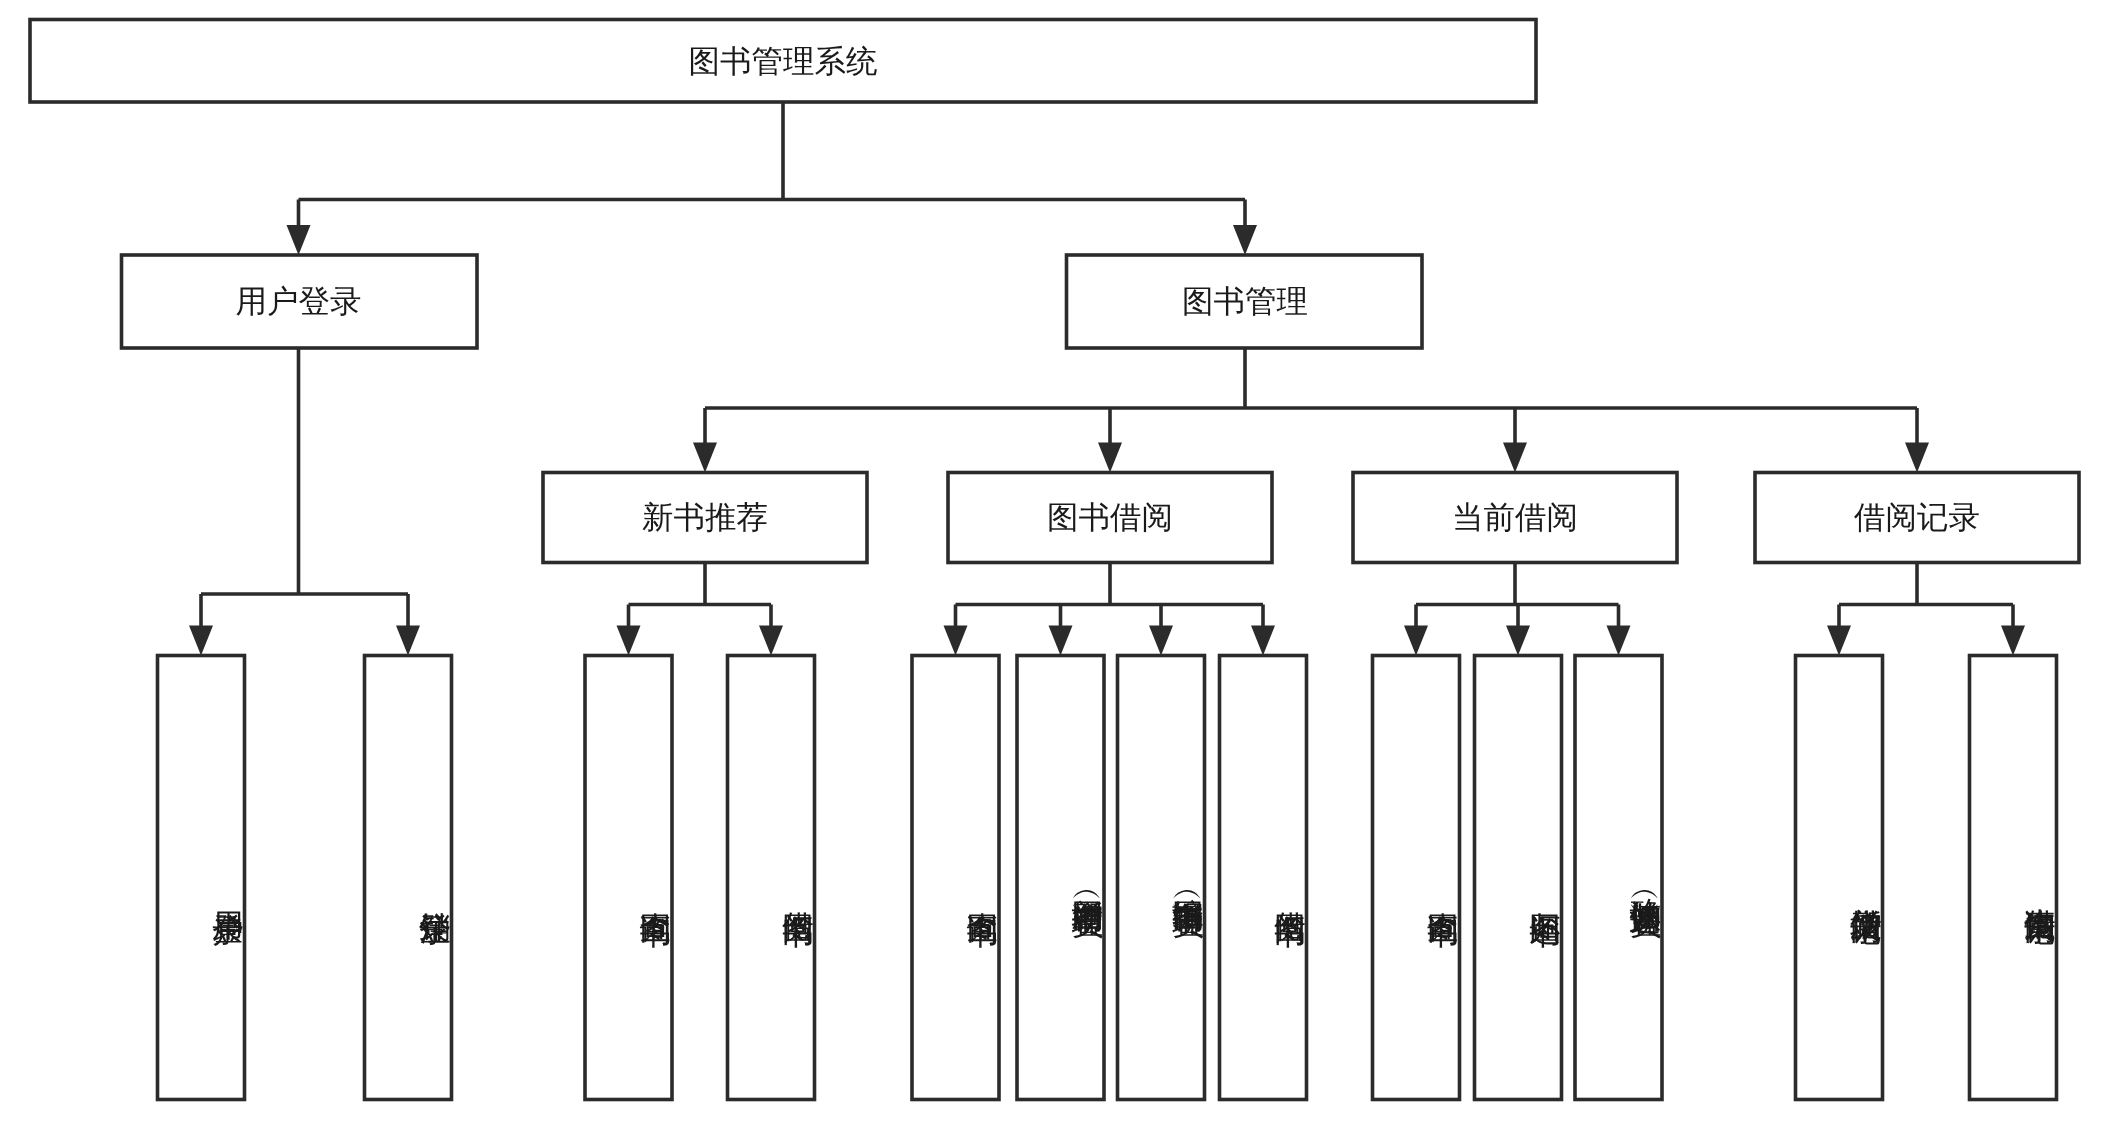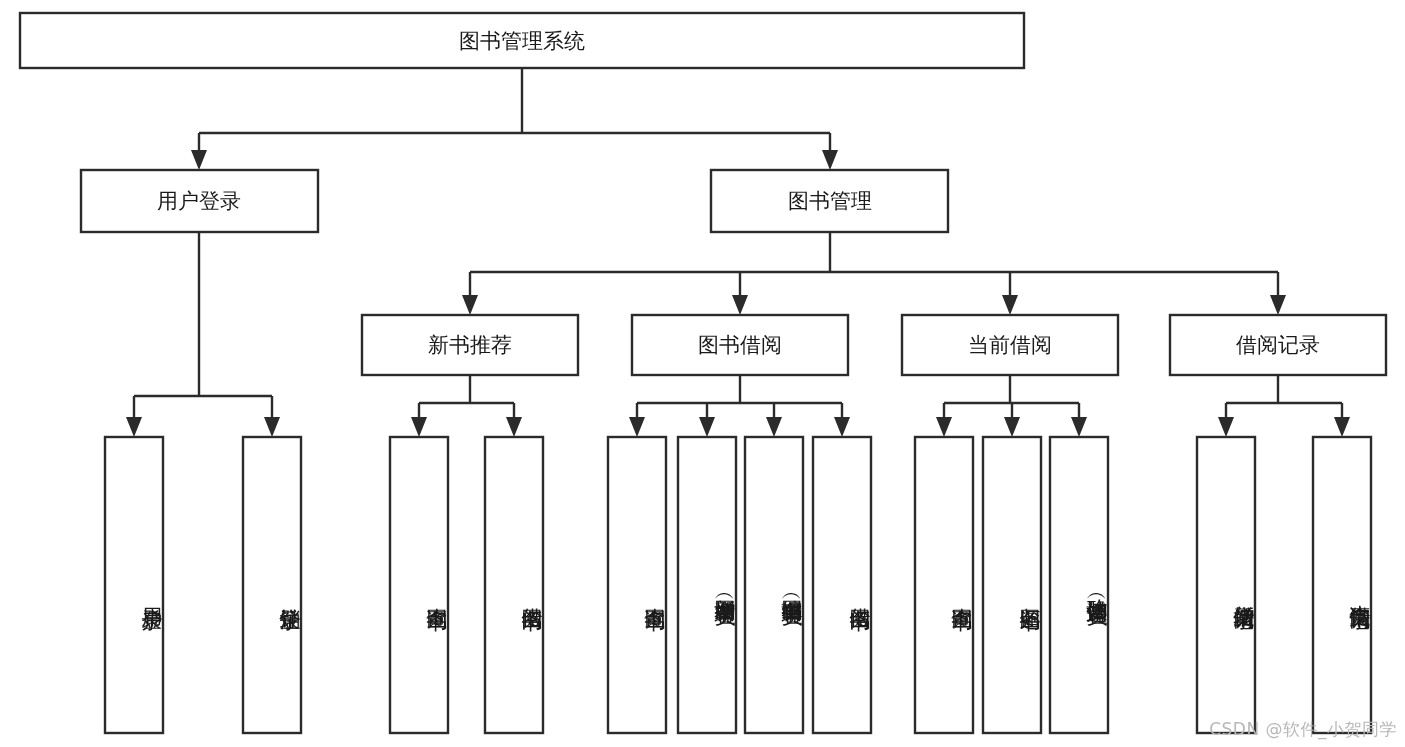--- a/index.html
+++ b/index.html
@@ -215,14 +215,13 @@
   <div class="node-label-v" style="left:745px; top:444px; width:58px; height:285px;">编辑图书（管理员）</div>
   <div class="node-label-v" style="left:813px; top:468px; width:58px; height:250px;">借阅图书</div>
 
   <div class="node-label-v" style="left:915px; top:468px; width:58px; height:250px;">查询图书</div>
   <div class="node-label-v" style="left:983px; top:468px; width:58px; height:250px;">归还图书</div>
   <div class="node-label-v" style="left:1050px; top:444px; width:58px; height:285px;">确认归还（管理员）</div>
 
   <div class="node-label-v" style="left:1197px; top:456px; width:58px; height:270px;">新增借阅记录</div>
   <div class="node-label-v" style="left:1313px; top:456px; width:58px; height:270px;">查询借阅记录</div>
 
-  <div class="watermark">CSDN @软件_小贺同学</div>
 </div>
 
 </body></html>

